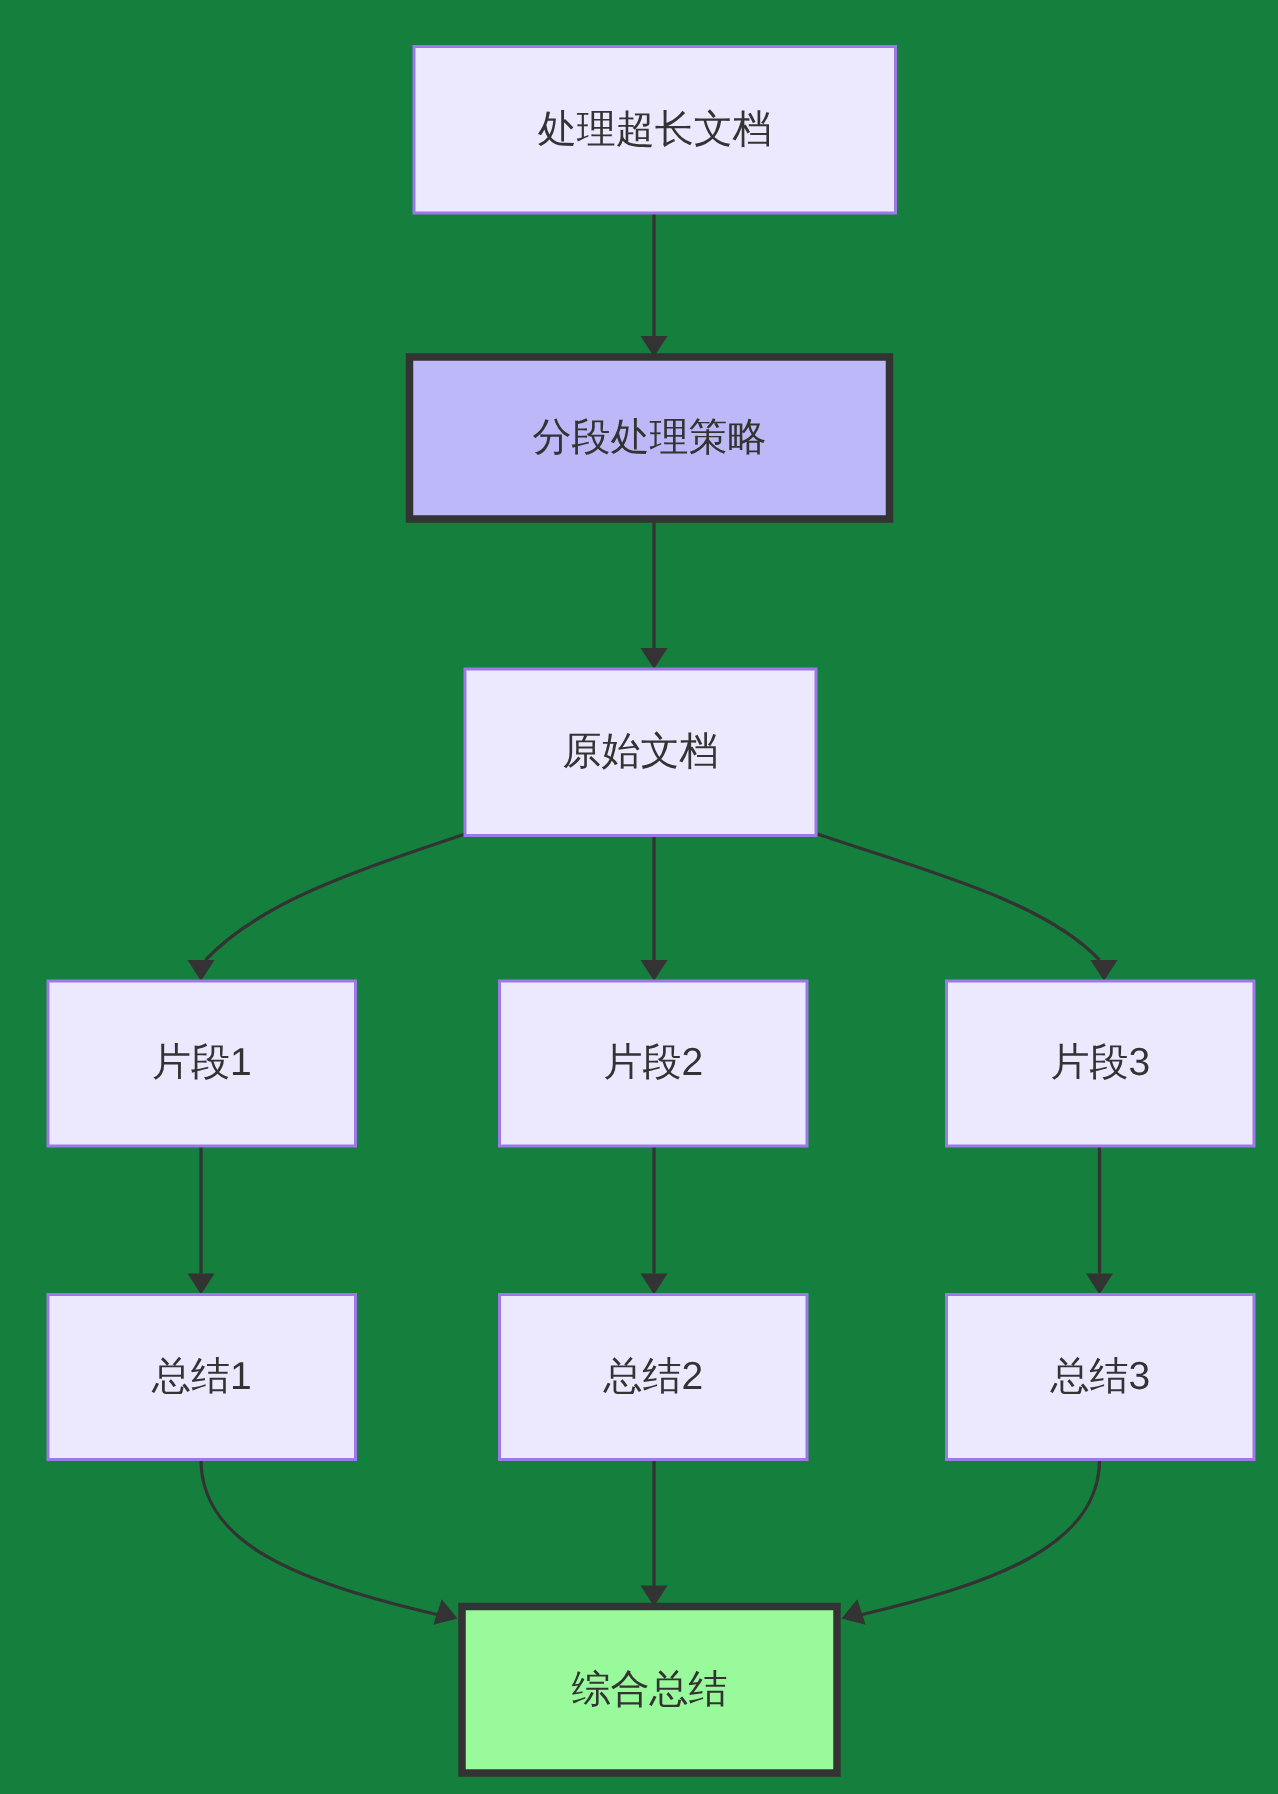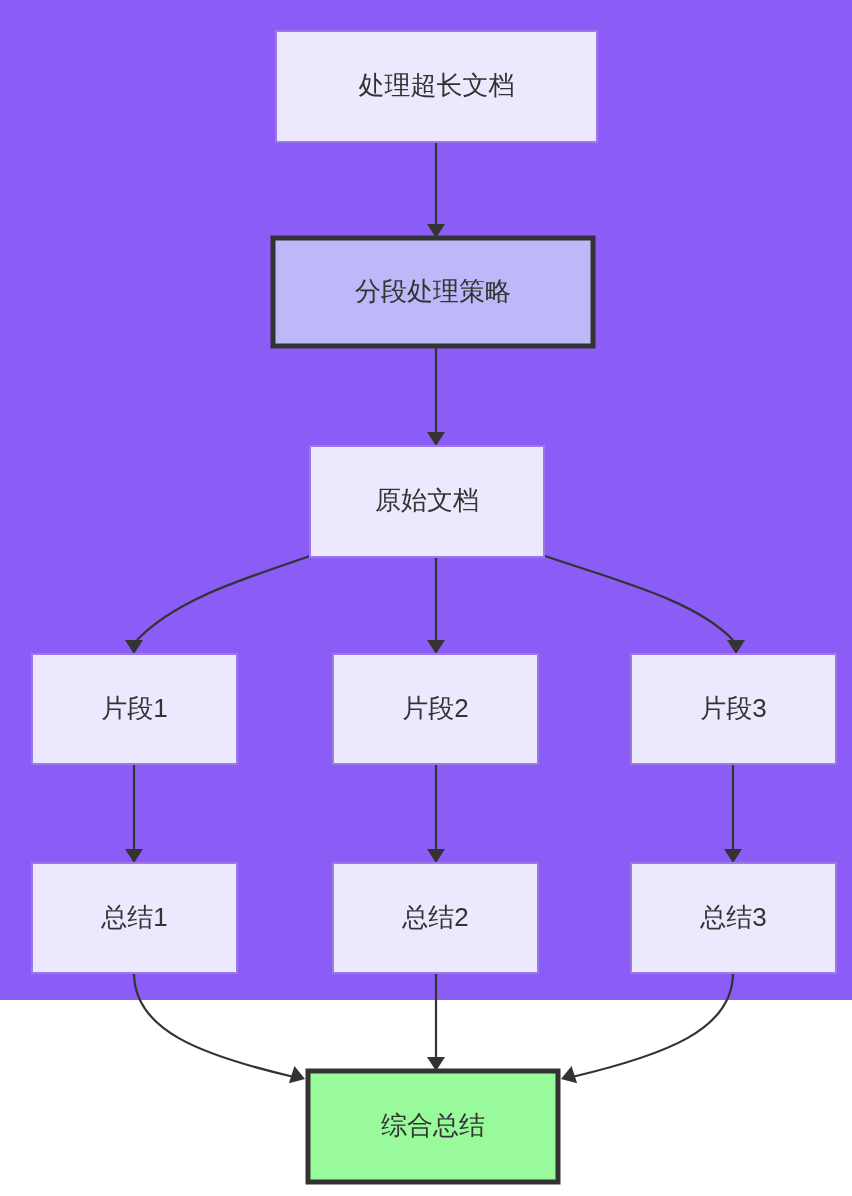--- a/index.html
+++ b/index.html
@@ -9,22 +9,22 @@
   }
   body {
     width: 852px;
     height: 1196px;
     font-family: "Liberation Sans", "DejaVu Sans", sans-serif;
     overflow: hidden;
   }
   #flowchart-root {
     position: relative;
     width: 852px;
-    height: 1000px;
-    background: #8b5cf6;
+    height: 1196px;
+    background: #15803d;
   }
   svg.flow-svg {
     display: block;
     width: 852px;
     height: 1196px;
   }
   .node-rect {
     fill: #ece8fd;
     stroke: #9d79e8;
     stroke-width: 2;

